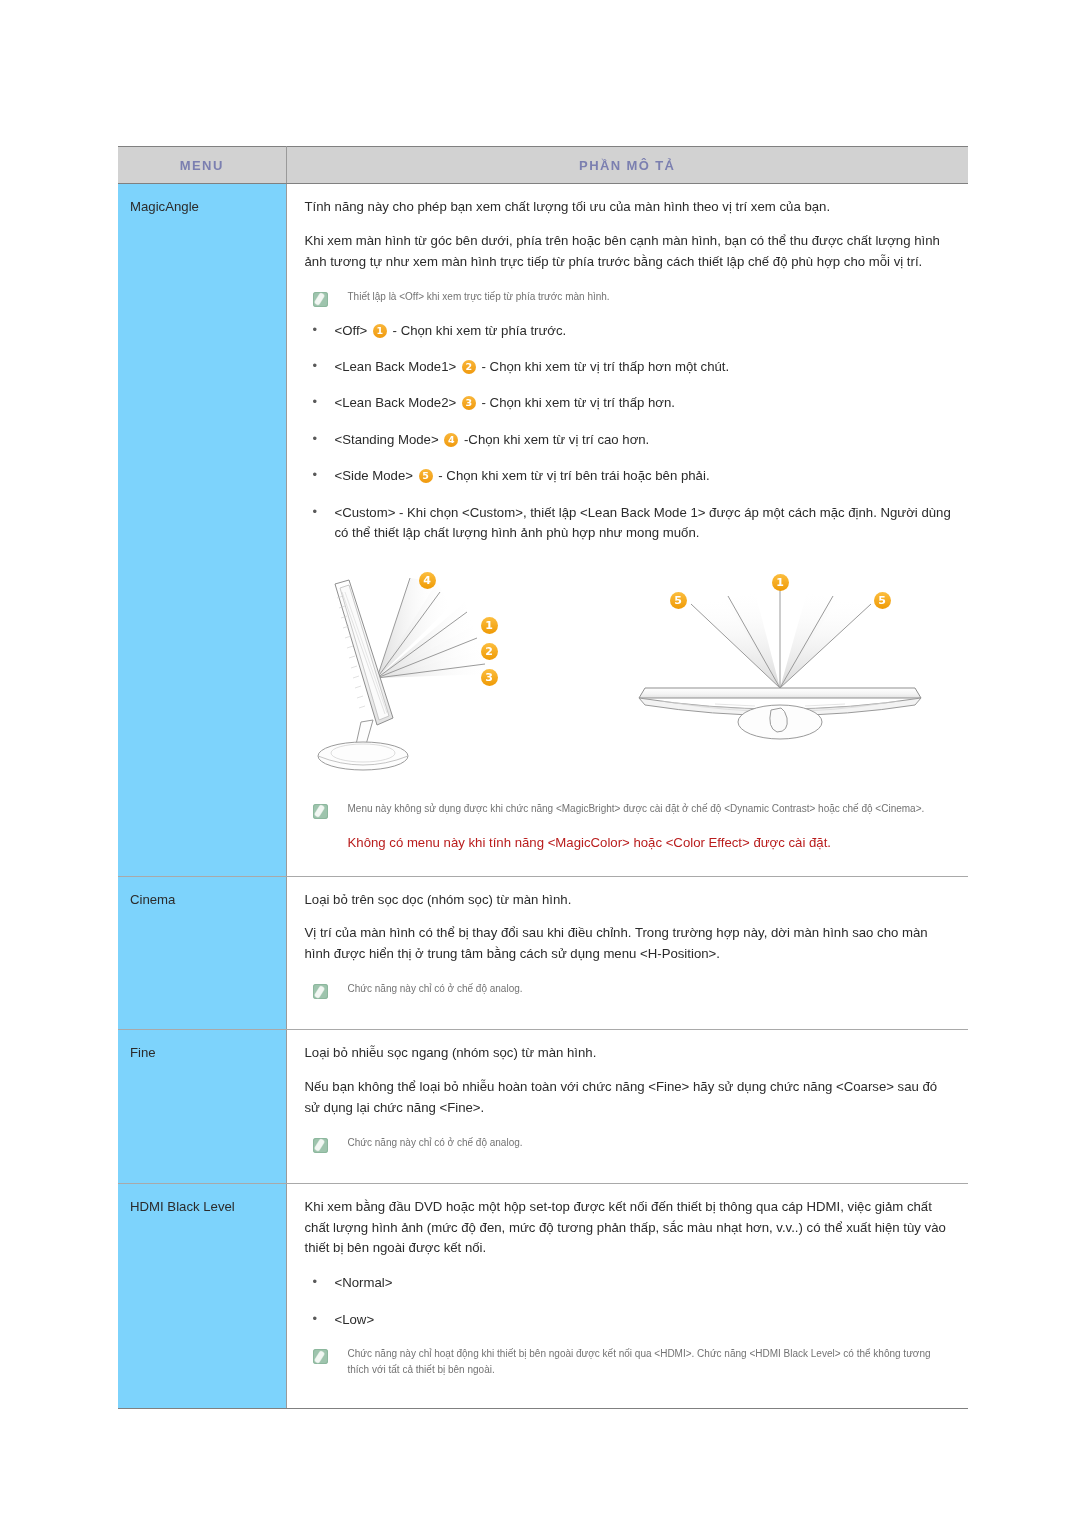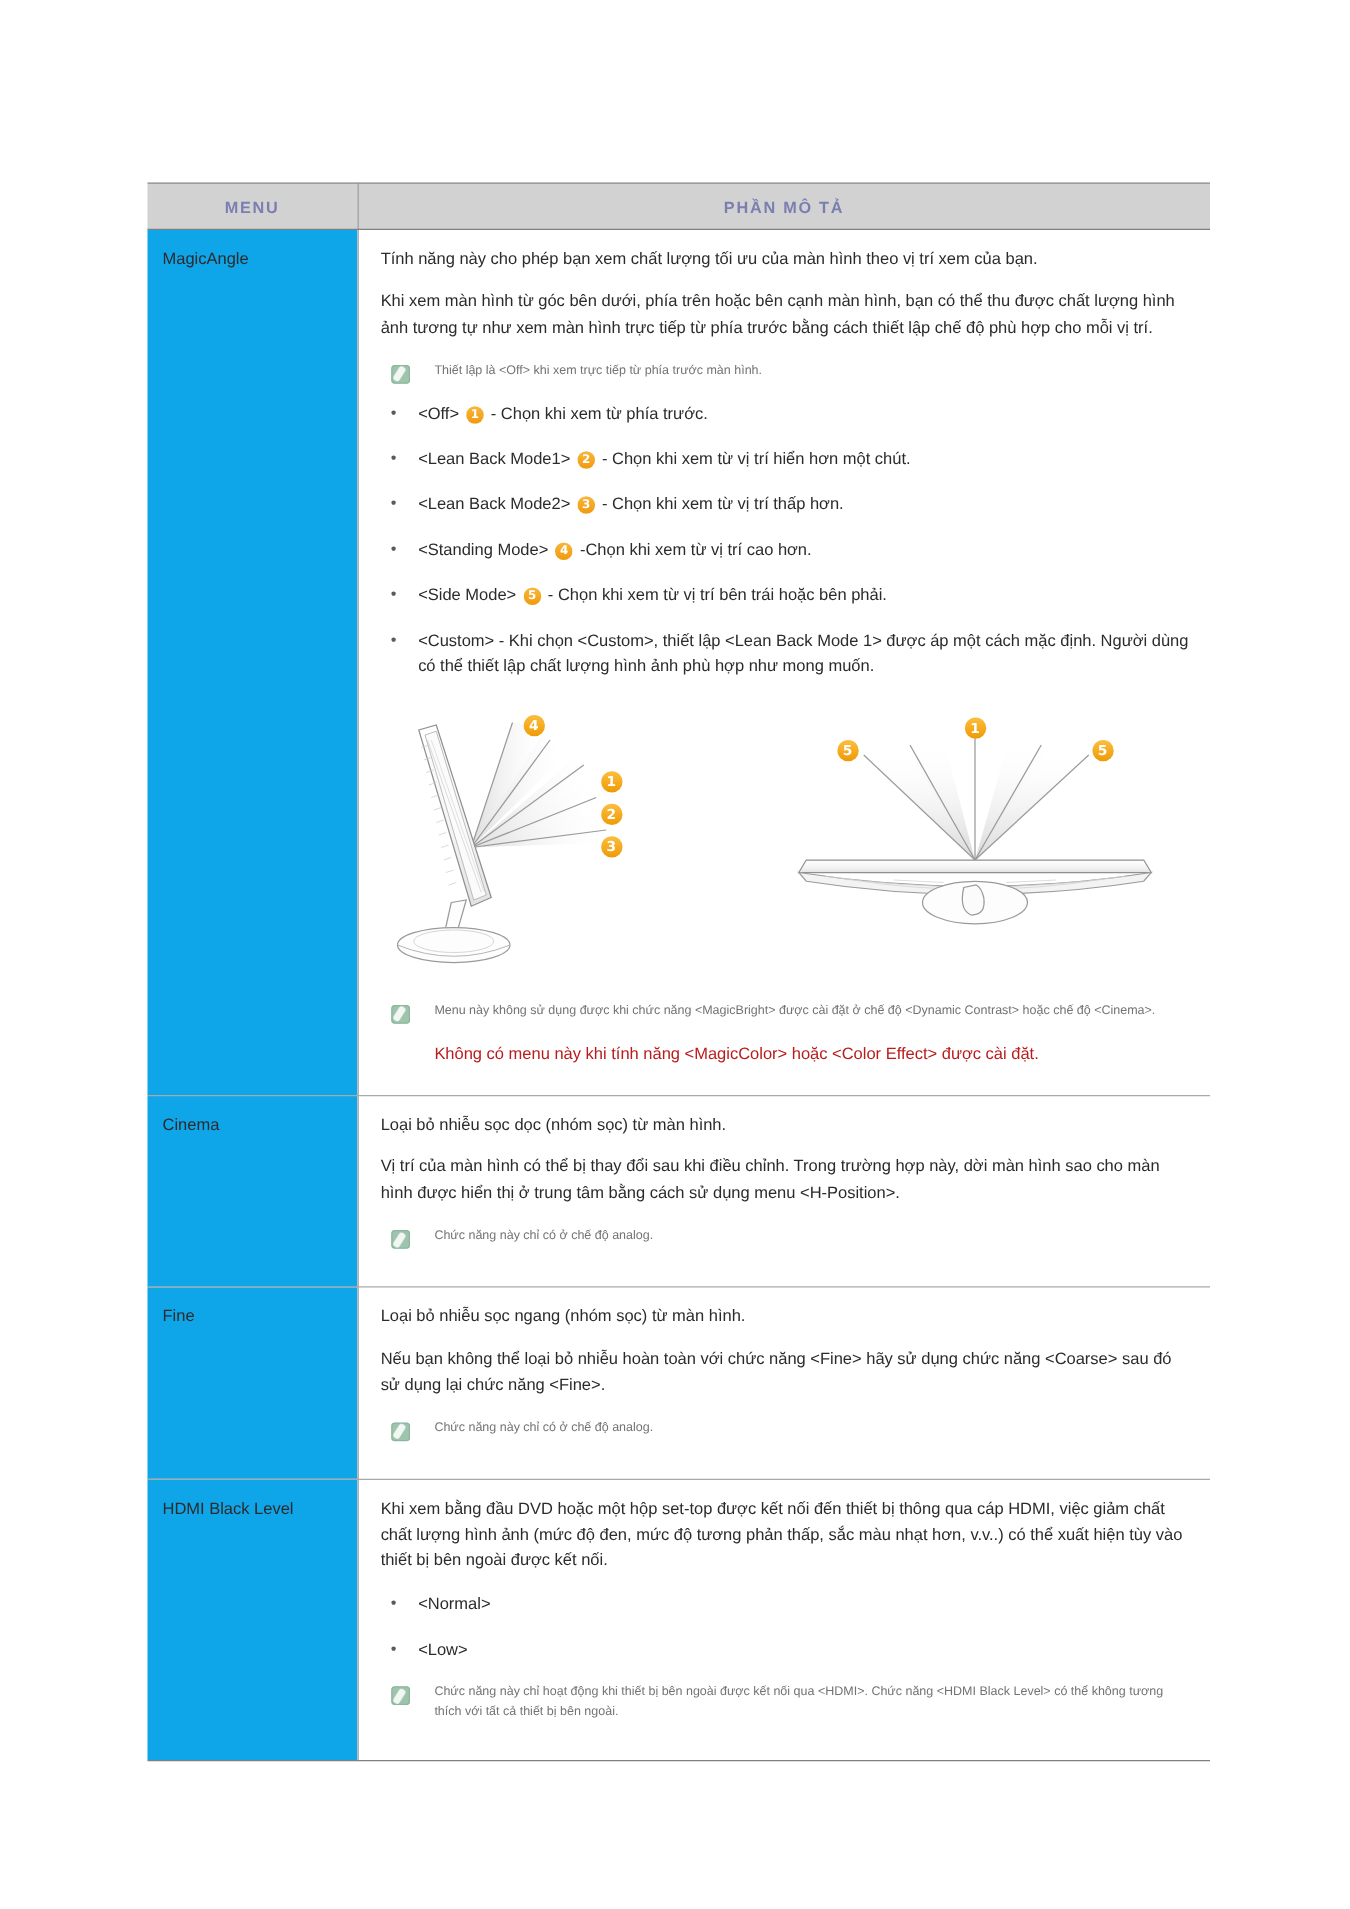--- a/index.html
+++ b/index.html
@@ -50,21 +50,21 @@
   }
   .spec-table thead th.th-menu { border-right: 1.5px solid #9a9a9a; }
 
   .spec-table td {
     vertical-align: top;
     border-bottom: 1px solid #a9a9a9;
   }
   .spec-table tbody tr:last-child td { border-bottom: 1.5px solid #808080; }
 
   td.menu-cell {
-    background: #0ea5e9;
+    background: #7dd3fc;
     padding: 14px 10px 14px 12px;
     border-right: 1.5px solid #9a9a9a;
     color: #2b2b2b;
     font-size: 13.2px;
     line-height: 1.35;
     white-space: nowrap;
   }
   td.desc-cell {
     background: #ffffff;
     padding: 13px 14px 16px 18px;
@@ -232,21 +232,21 @@
           <p class="para">Tính năng này cho phép bạn xem chất lượng tối ưu của màn hình theo vị trí xem của bạn.</p>
           <p class="para">Khi xem màn hình từ góc bên dưới, phía trên hoặc bên cạnh màn hình, bạn có thể thu được chất lượng hình ảnh tương tự như xem màn hình trực tiếp từ phía trước bằng cách thiết lập chế độ phù hợp cho mỗi vị trí.</p>
 
           <div class="note-row">
             <span class="note-icon"></span>
             <span class="note-text">Thiết lập là &lt;Off&gt; khi xem trực tiếp từ phía trước màn hình.</span>
           </div>
 
           <ul class="bullets">
             <li><span>&lt;Off&gt;</span> <span class="badge">1</span> <span>- Chọn khi xem từ phía trước.</span></li>
-            <li><span>&lt;Lean Back Mode1&gt;</span> <span class="badge">2</span> <span>- Chọn khi xem từ vị trí hiển hơn một chút.</span></li>
+            <li><span>&lt;Lean Back Mode1&gt;</span> <span class="badge">2</span> <span>- Chọn khi xem từ vị trí thấp hơn một chút.</span></li>
             <li><span>&lt;Lean Back Mode2&gt;</span> <span class="badge">3</span> <span>- Chọn khi xem từ vị trí thấp hơn.</span></li>
             <li><span>&lt;Standing Mode&gt;</span> <span class="badge">4</span> <span>-Chọn khi xem từ vị trí cao hơn.</span></li>
             <li><span>&lt;Side Mode&gt;</span> <span class="badge">5</span> <span>- Chọn khi xem từ vị trí bên trái hoặc bên phải.</span></li>
             <li><span>&lt;Custom&gt; - Khi chọn &lt;Custom&gt;, thiết lập &lt;Lean Back Mode 1&gt; được áp một cách mặc định. Người dùng có thể thiết lập chất lượng hình ảnh phù hợp như mong muốn.</span></li>
           </ul>
 
           <div class="figure">
             <svg width="640" height="215" viewBox="0 0 640 215">
               <defs>
                 <linearGradient id="beam" x1="0" y1="0" x2="1" y2="0">
@@ -345,21 +345,21 @@
             <span class="note-text">Menu này không sử dụng được khi chức năng &lt;MagicBright&gt; được cài đặt ở chế độ &lt;Dynamic Contrast&gt; hoặc chế độ &lt;Cinema&gt;.</span>
           </div>
           <div class="note-sub">Không có menu này khi tính năng &lt;MagicColor&gt; hoặc &lt;Color Effect&gt; được cài đặt.</div>
 
         </td>
       </tr>
 
       <tr>
         <td class="menu-cell">Cinema</td>
         <td class="desc-cell">
-          <p class="para">Loại bỏ nhiễu sọc dọc (nhóm sọc) từ màn hình.</p>
+          <p class="para">Loại bỏ trên sọc dọc (nhóm sọc) từ màn hình.</p>
           <p class="para">Vị trí của màn hình có thể bị thay đổi sau khi điều chỉnh. Trong trường hợp này, dời màn hình sao cho màn hình được hiển thị ở trung tâm bằng cách sử dụng menu &lt;H-Position&gt;.</p>
           <div class="note-row">
             <span class="note-icon"></span>
             <span class="note-text">Chức năng này chỉ có ở chế độ analog.</span>
           </div>
         </td>
       </tr>
 
       <tr>
         <td class="menu-cell">Fine</td>

